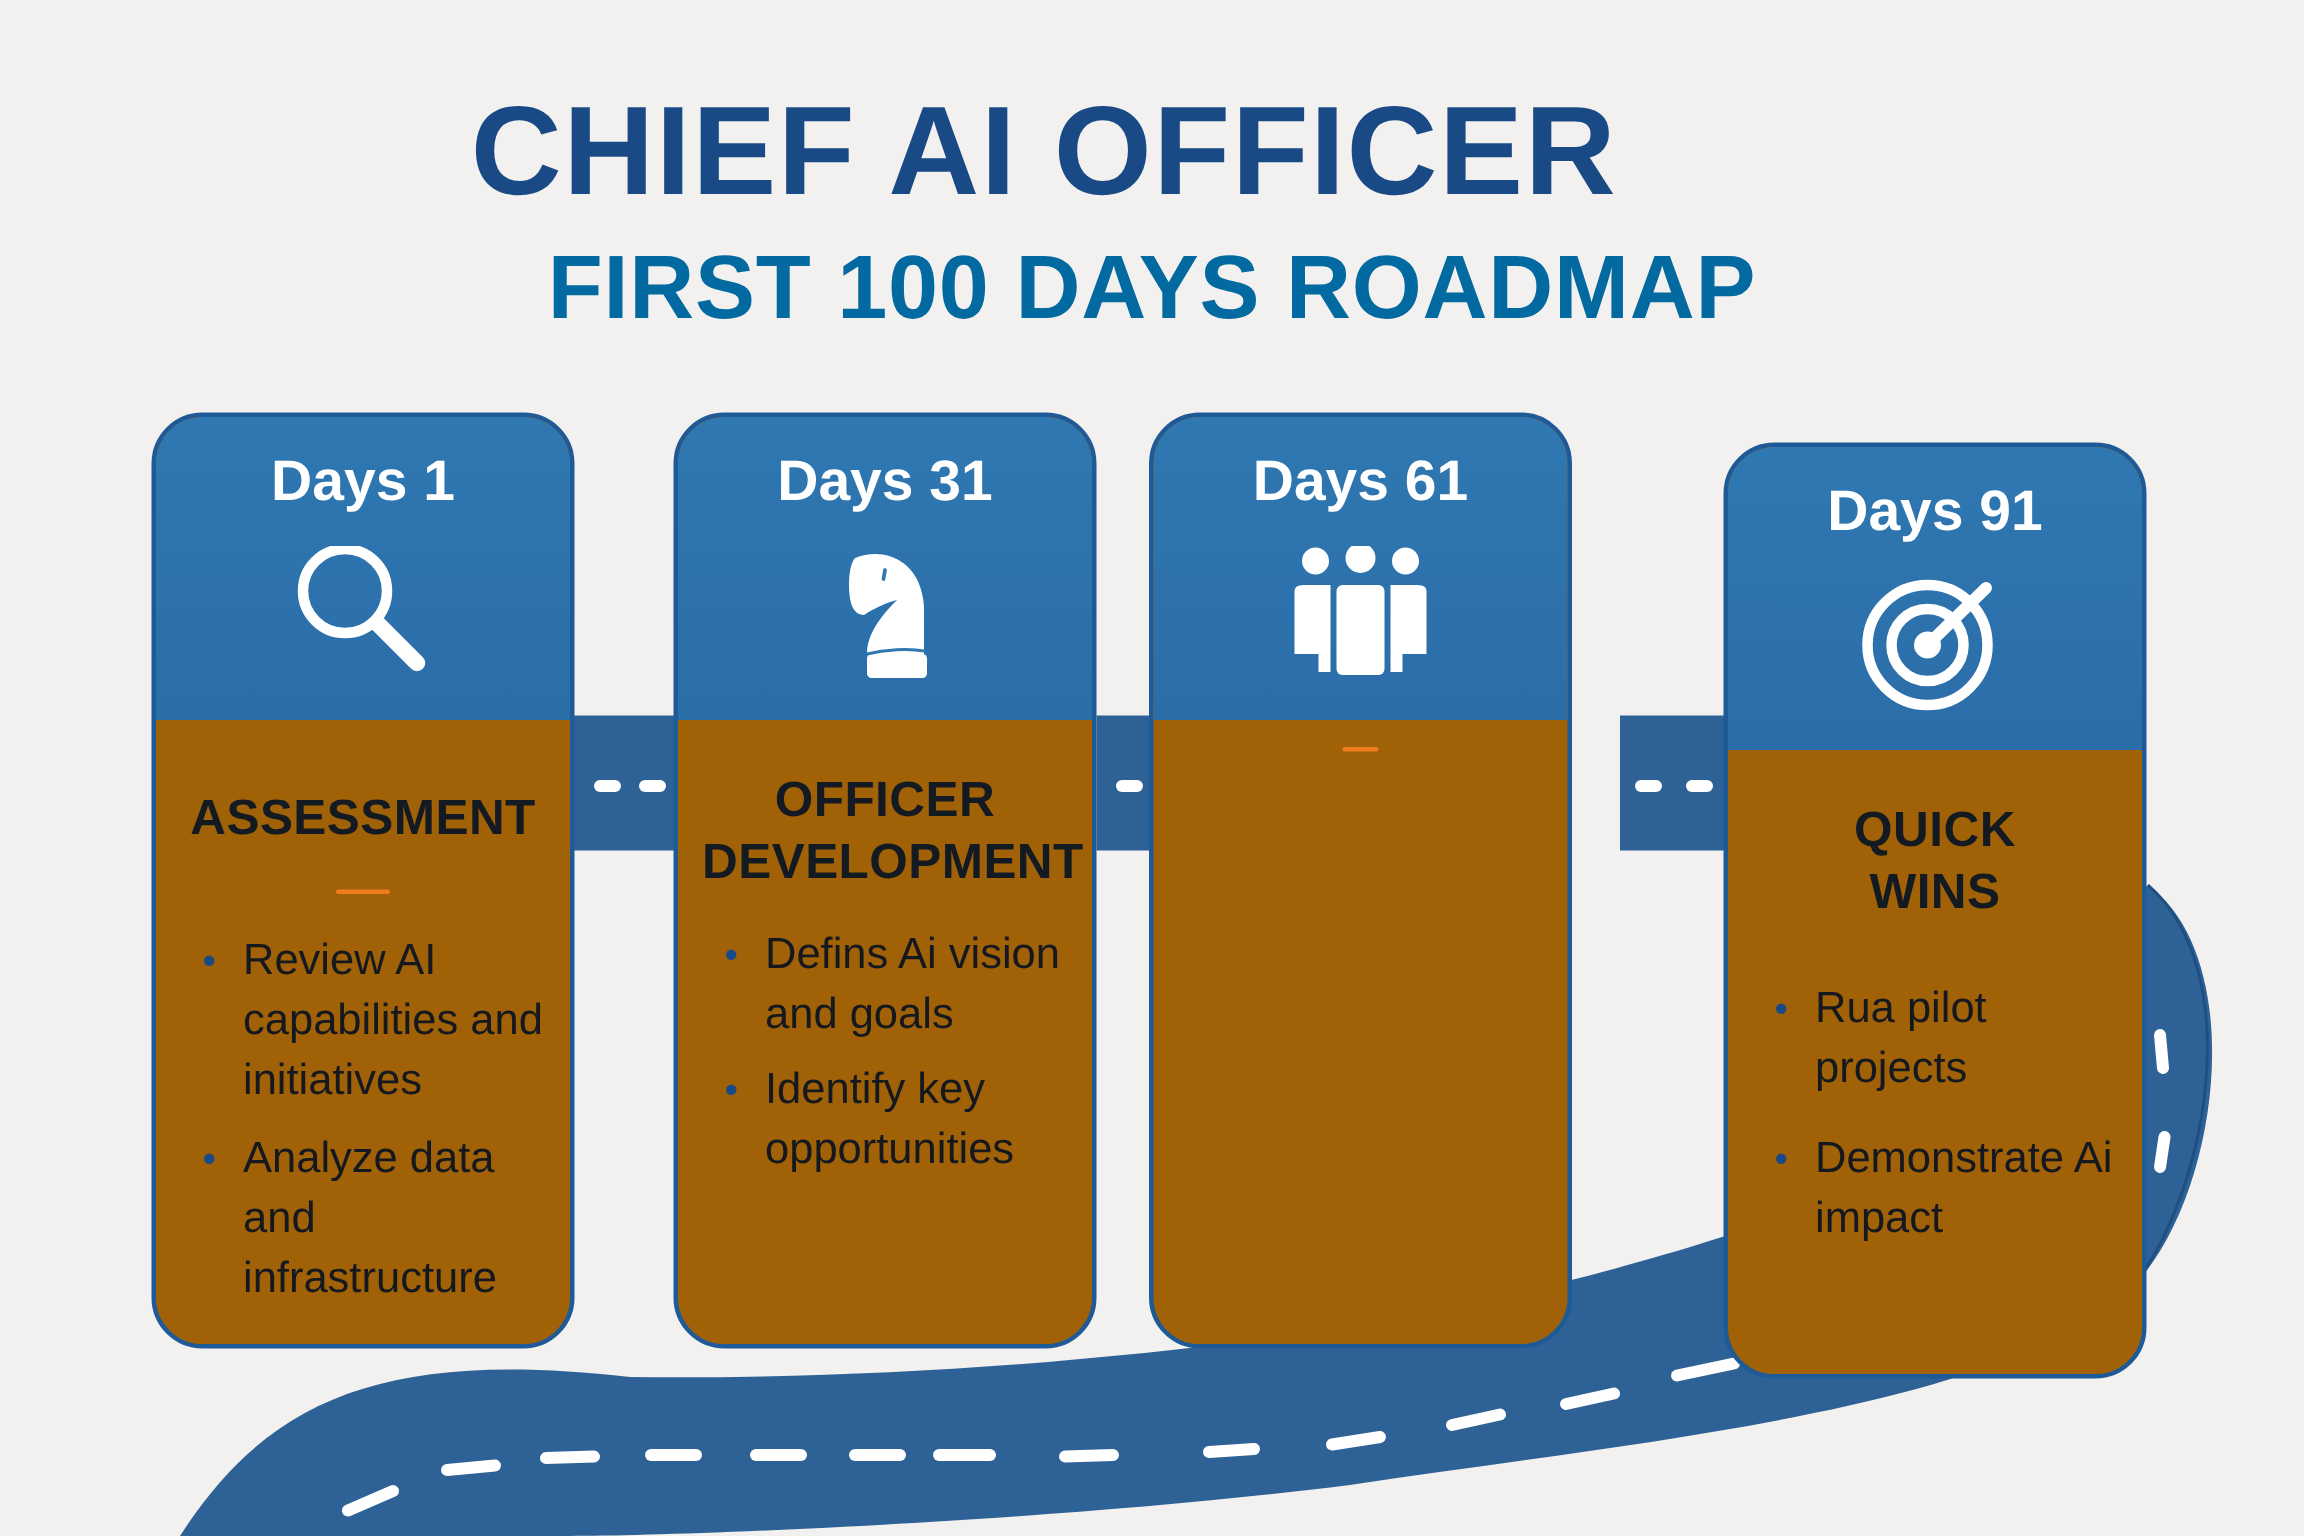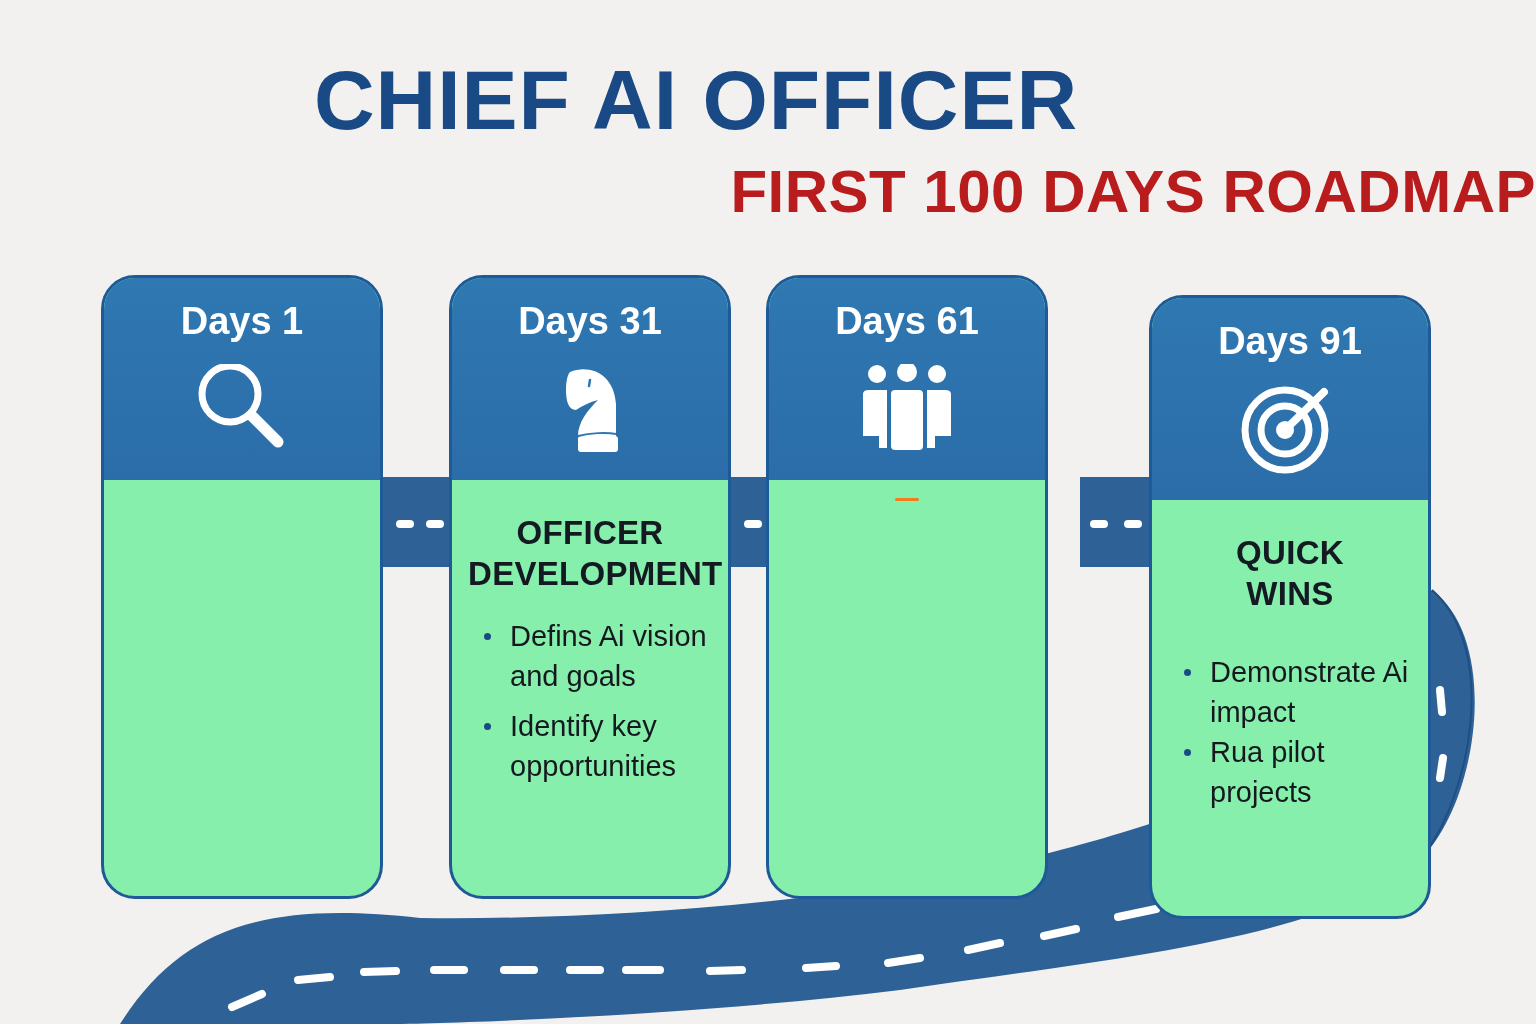--- a/index.html
+++ b/index.html
@@ -9,28 +9,28 @@
     font-family: "Liberation Sans", "DejaVu Sans", sans-serif;
     position: relative;
   }
   .title {
     position: absolute; left: 0; top: 58px; width: 1392px;
     text-align: center; font-weight: 700; font-size: 84px;
     color: #1a4a85; letter-spacing: 1px; line-height: 1;
   }
   .subtitle {
     position: absolute; left: 0; top: 162px; width: 1536px;
-    text-align: right; font-weight: 700; font-size: 60px;
-    color: #b91c1c; letter-spacing: 0.5px; line-height: 1;
+    text-align: center; font-weight: 700; font-size: 60px;
+    color: #0369a1; letter-spacing: 0.5px; line-height: 1;
   }
   svg.road { position: absolute; left: 0; top: 0; }
   .card {
     position: absolute; top: 275px; width: 282px; height: 624px;
     border: 3px solid #1f5a98; border-radius: 34px;
-    background: #86efac; overflow: hidden;
+    background: #a16207; overflow: hidden;
   }
   .card-head {
     height: 202px;
     background: linear-gradient(180deg, #2f78b2 0%, #2b6da8 100%);
     text-align: center; color: #fff; position: relative;
   }
   .card-days {
     padding-top: 24px; font-size: 38px; font-weight: 700; line-height: 1;
   }
   .card-icon {
@@ -102,20 +102,28 @@
 </svg>
 
 <div class="card" style="left:101px;">
   <div class="card-head">
     <div class="card-days">Days 1</div>
     <svg class="card-icon" viewBox="0 0 100 100">
       <circle cx="38" cy="30" r="28" fill="none" stroke="#fff" stroke-width="7"></circle>
       <line x1="60" y1="52" x2="86" y2="78" stroke="#fff" stroke-width="11" stroke-linecap="round"></line>
     </svg>
   </div>
+  <div class="card-body">
+    <div class="card-title" style="margin-top:44px;">ASSESSMENT</div>
+    <div class="accent" style="margin-top:28px;"></div>
+    <ul class="bullets" style="margin-top:24px;padding-left:0;">
+      <li style="margin-bottom:12px;">Review AI capabilities and initiatives</li>
+      <li>Analyze data and infrastructure</li>
+    </ul>
+  </div>
 </div>
 
 <div class="card" style="left:449px;">
   <div class="card-head">
     <div class="card-days">Days 31</div>
     <svg class="card-icon" viewBox="0 0 100 100">
       <path d="M30 8 C 50 0, 74 10, 76 40 L 76 72 L 38 72 C 38 58, 48 46, 58 36 C 50 38, 42 42, 36 46 C 28 46, 26 36, 26 26 C 26 16, 28 10, 30 8 Z" fill="#fff"></path>
       <rect x="38" y="72" width="40" height="16" rx="3" fill="#fff"></rect>
       <line x1="50" y1="16" x2="49" y2="22" stroke="#2f78b2" stroke-width="2.5" stroke-linecap="round"></line>
       <path d="M38 72 C 50 69, 66 68, 76 70" stroke="#2f78b2" stroke-width="2" fill="none"></path>
@@ -155,17 +163,17 @@
     <svg class="card-icon" viewBox="0 0 100 100">
       <circle cx="45" cy="46" r="40" fill="none" stroke="#fff" stroke-width="7"></circle>
       <circle cx="45" cy="46" r="24" fill="none" stroke="#fff" stroke-width="7"></circle>
       <circle cx="45" cy="46" r="9" fill="#fff"></circle>
       <line x1="45" y1="46" x2="84" y2="8" stroke="#fff" stroke-width="8" stroke-linecap="round"></line>
     </svg>
   </div>
   <div class="card-body">
     <div class="card-title" style="margin-top:32px;padding:0 40px;">QUICK WINS</div>
     <ul class="bullets" style="margin-top:38px;padding-left:0;">
+      <li style="margin-bottom:20px;">Rua pilot projects</li>
       <li>Demonstrate Ai impact</li>
-      <li style="margin-bottom:20px;">Rua pilot projects</li>
     </ul>
   </div>
 </div>
 
 </body></html>

